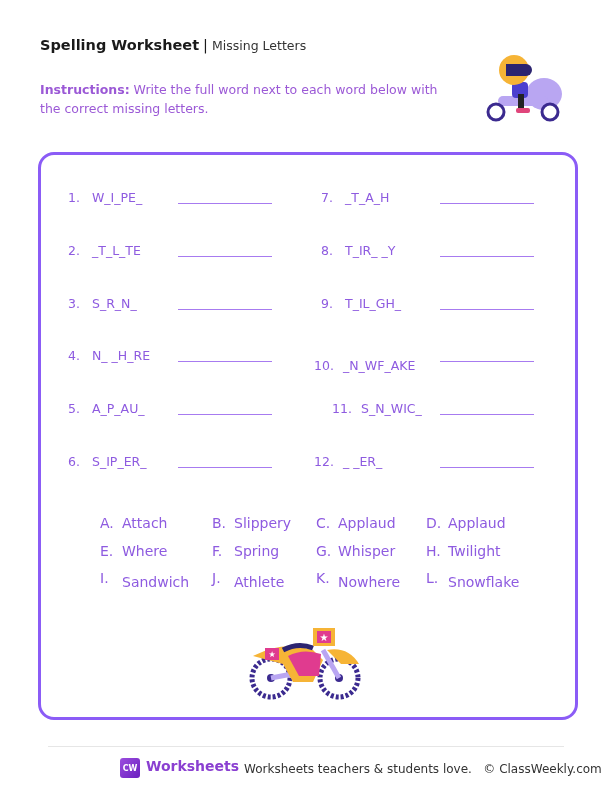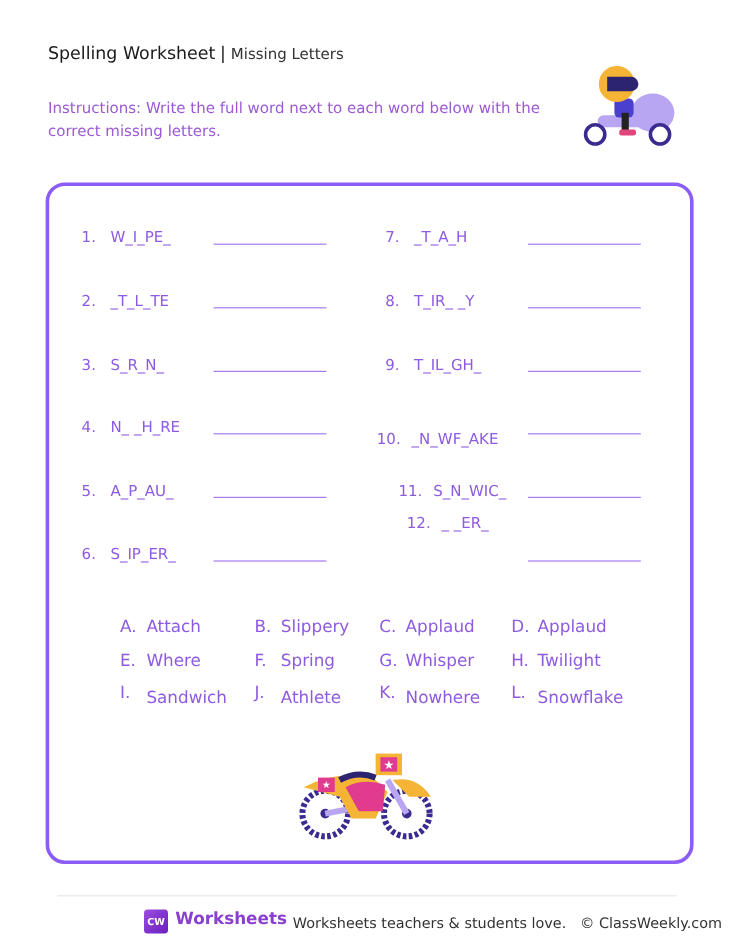--- a/index.html
+++ b/index.html
@@ -1,22 +1,22 @@
 <!DOCTYPE html>
 <html><head>
 <meta charset="utf-8">
 <style>
   html, body { margin: 0; padding: 0; background: #ffffff; }
   body { width: 612px; height: 792px; position: relative; overflow: hidden; font-family: "DejaVu Sans", "Liberation Sans", sans-serif; }
   .header { position: absolute; left: 40px; top: 37px; font-size: 14.5px; color: #1a1a1a; }
-  .header .title { font-weight: normal; }
+  .header .title { font-weight: bold; }
   .header .sep { margin: 0 4px; font-weight: normal; }
   .header .subtitle { font-size: 12.5px; color: #333; }
   .instructions { position: absolute; left: 40px; top: 80px; width: 420px; font-size: 12.5px; line-height: 19px; color: #9b59d6; }
-  .instructions b { font-weight: normal; }
+  .instructions b { font-weight: bold; }
   .scooter { position: absolute; left: 478px; top: 50px; width: 90px; height: 75px; }
   .box { position: absolute; left: 38px; top: 152px; width: 534px; height: 562px; border: 3px solid #8b5cf6; border-radius: 16px; box-sizing: content-box; }
   .q { position: absolute; font-size: 12.5px; color: #8e5be0; }
   .q .num { display: inline-block; }
   .q .word { position: absolute; left: 24px; top: 0; white-space: nowrap; }
   .line { position: absolute; height: 1px; background: #a77bf0; width: 94px; }
   .choice { position: absolute; font-size: 14px; color: #8e5be0; white-space: nowrap; }
   .choice .lt { display: inline-block; width: 22px; }
   .bike { position: absolute; left: 243px; top: 620px; width: 120px; height: 85px; }
   .footer-rule { position: absolute; left: 48px; top: 746px; width: 516px; height: 1px; background: #e6e6e6; }
@@ -75,21 +75,21 @@
 
 <div class="q" style="left:321px; top:296px;"><span class="num">9.</span><span class="word">T_IL_GH_</span></div>
 <div class="line" style="left:440px; top:309px;"></div>
 
 <div class="q" style="left:314px; top:348px;margin-top:10px;"><span class="num">10.</span><span class="word" style="left:29px;">_N_WF_AKE</span></div>
 <div class="line" style="left:440px; top:361px;"></div>
 
 <div class="q" style="left:332px; top:401px;"><span class="num">11.</span><span class="word" style="left:29px;">S_N_WIC_</span></div>
 <div class="line" style="left:440px; top:414px;"></div>
 
-<div class="q" style="left:314px; top:428px;margin-left:25px;"><span class="num">12.</span><span class="word" style="left:29px;">_ _ER_</span></div>
+<div class="q" style="left:314px; top:454px;"><span class="num">12.</span><span class="word" style="left:29px;">_ _ER_</span></div>
 <div class="line" style="left:440px; top:467px;"></div>
 
 <div class="choice" style="left:100px; top:515px;"><span class="lt">A.</span><span>Attach</span></div>
 <div class="choice" style="left:212px; top:515px;"><span class="lt">B.</span><span>Slippery</span></div>
 <div class="choice" style="left:316px; top:515px;"><span class="lt">C.</span><span>Applaud</span></div>
 <div class="choice" style="left:426px; top:515px;"><span class="lt">D.</span><span>Applaud</span></div>
 
 <div class="choice" style="left:100px; top:543px;"><span class="lt">E.</span><span>Where</span></div>
 <div class="choice" style="left:212px; top:543px;"><span class="lt">F.</span><span>Spring</span></div>
 <div class="choice" style="left:316px; top:543px;"><span class="lt">G.</span><span>Whisper</span></div>

